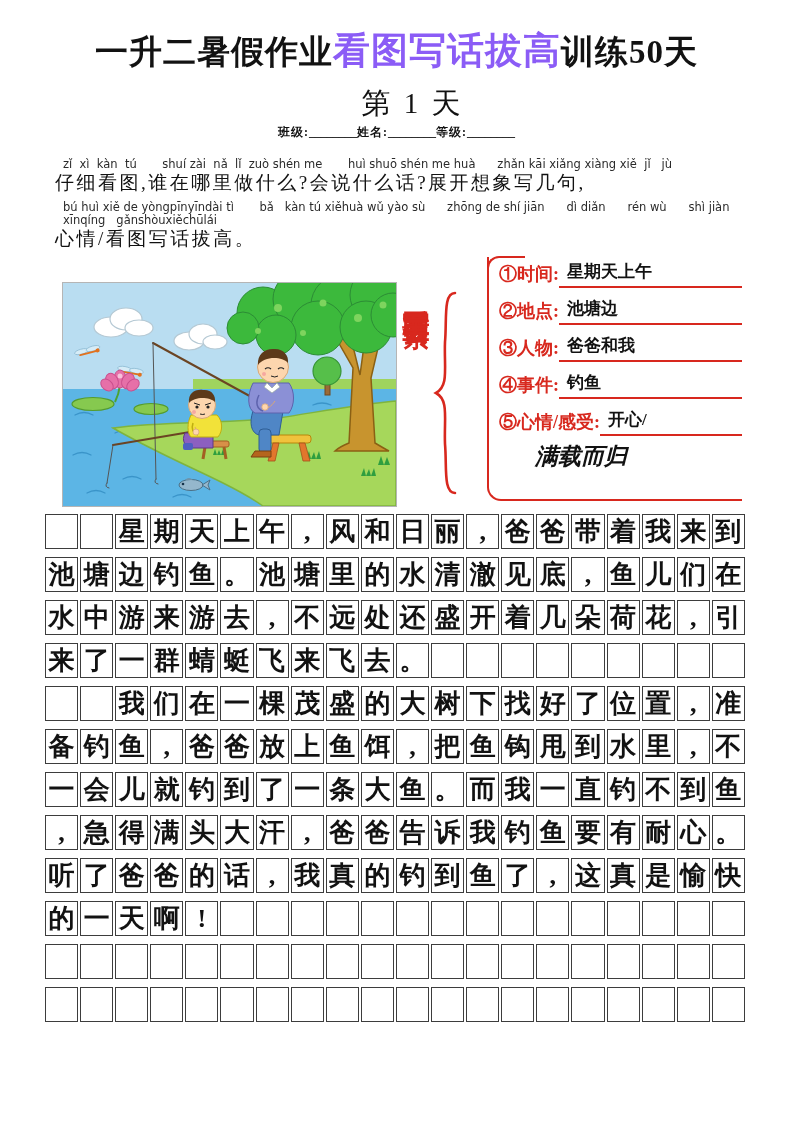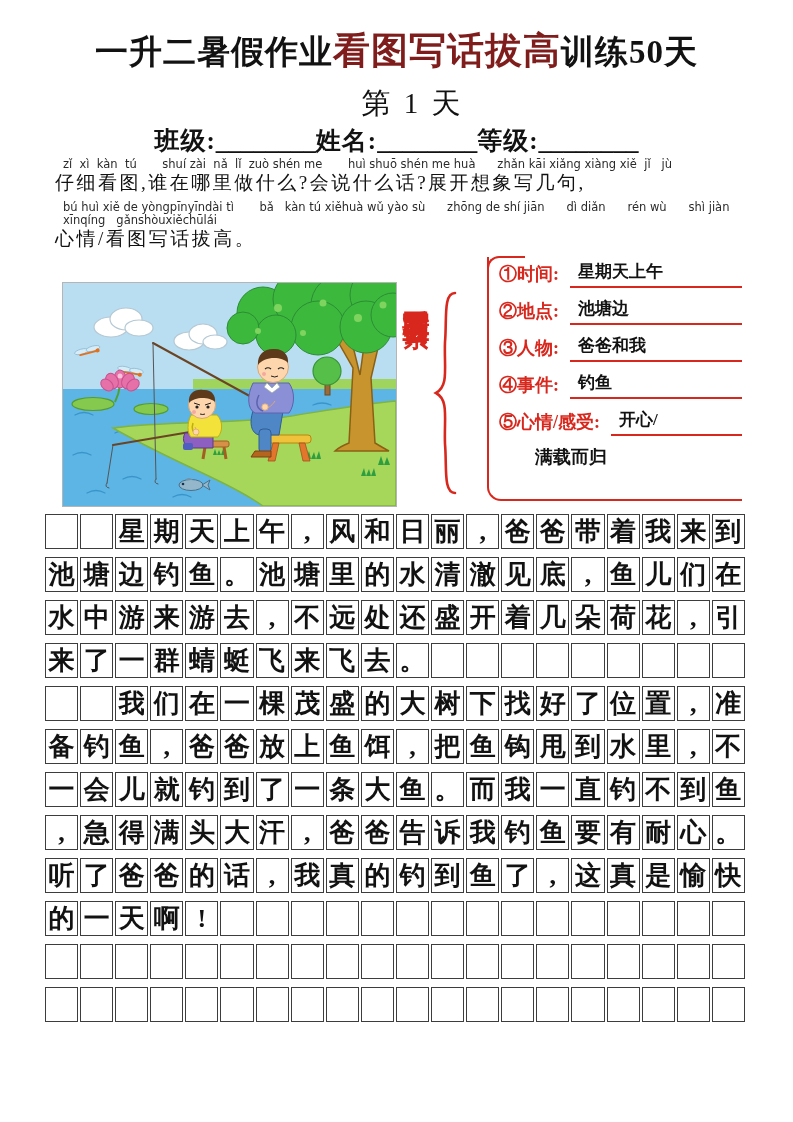--- a/index.html
+++ b/index.html
@@ -2,52 +2,52 @@
 <html><head>
 <meta charset="utf-8">
 <style>
   html,body{margin:0;padding:0;background:#e8e8e8;}
   .page{
     position:relative;width:793px;height:1122px;margin:0 auto;background:#ffffff;
     font-family:"Liberation Serif","DejaVu Serif",serif;color:#121212;overflow:hidden;
   }
   .title{position:absolute;top:26px;left:0;width:100%;text-align:center;
     font-size:33px;font-weight:700;letter-spacing:1px;white-space:nowrap;}
-  .title .red{color:#7f1d1d;font-size:37px;}
+  .title .red{color:#8b5cf6;font-size:37px;}
   .day-title{position:absolute;top:84px;left:16px;width:100%;text-align:center;
     font-size:29px;letter-spacing:3px;}
   .fields{position:absolute;top:124px;left:0;width:100%;text-align:center;
-    font-size:25px;font-weight:700;letter-spacing:1px;}
+    font-size:12px;font-weight:700;letter-spacing:1px;}
   .fields .blank{font-weight:700;letter-spacing:0;}
   .instructions{position:absolute;top:158px;left:55px;width:695px;}
   .pinyin{font-family:"DejaVu Sans",sans-serif;font-size:11.5px;color:#2a2a2a;
     white-space:pre-wrap;line-height:13px;margin-left:8px;}
   .hanzi{font-size:19px;font-weight:400;letter-spacing:2.5px;line-height:23px;
     margin-bottom:7px;white-space:nowrap;}
   
   .cartoon{position:absolute;left:62px;top:282px;width:333px;height:223px;
     border:1px solid #b5b5b5;}
   
   .vlabel{position:absolute;left:401px;top:288px;height:215px;
     writing-mode:vertical-rl;text-orientation:upright;
     color:#d8281e;font-size:27px;font-weight:700;letter-spacing:2px;line-height:30px;}
   .brace{position:absolute;left:432px;top:290px;}
   .febox{position:absolute;left:487px;top:257px;width:253px;height:240px;
     border-left:2.5px solid #d8281e;border-bottom:2.5px solid #d8281e;
     border-bottom-left-radius:14px;padding-top:2px;}
   .febox .corner{position:absolute;top:-1px;left:-2.5px;width:36px;height:16px;
     border-top:2.5px solid #d8281e;border-left:2.5px solid #d8281e;
     border-top-left-radius:12px;}
-  .fe-item{display:flex;align-items:flex-end;margin:0 0 8px 10px;gap:11px;}
+  .fe-item{display:flex;align-items:flex-end;margin:0 0 8px 10px;}
   .fe-label{color:#d8281e;font-size:18px;font-weight:700;white-space:nowrap;
     padding-bottom:2px;}
   .fe-value{flex:1;font-size:17px;font-weight:700;line-height:26px;
     border-bottom:2.5px solid #d8281e;padding:0 4px 1px 8px;min-height:26px;}
-  .fe-cont{margin:2px 0 9px 38px;width:180px;font-size:18px;font-weight:700;
-    line-height:26px;border-bottom:0;padding-bottom:2px;}
+  .fe-cont{margin:2px 0 9px 38px;width:180px;font-size:23px;font-weight:700;
+    line-height:26px;border-bottom:0;padding-bottom:2px;font-style:italic;}
   
   .grid{position:absolute;left:45px;top:514px;width:703px;}
   .grid-row{display:flex;gap:2px;margin-bottom:8px;}
   .cell{box-sizing:border-box;width:33.1px;height:35px;border:1px solid #3d3d3d;
     font-size:26px;font-weight:700;line-height:34px;text-align:center;
     overflow:hidden;background:#fff;}
 </style>
 </head>
 <body>
 

